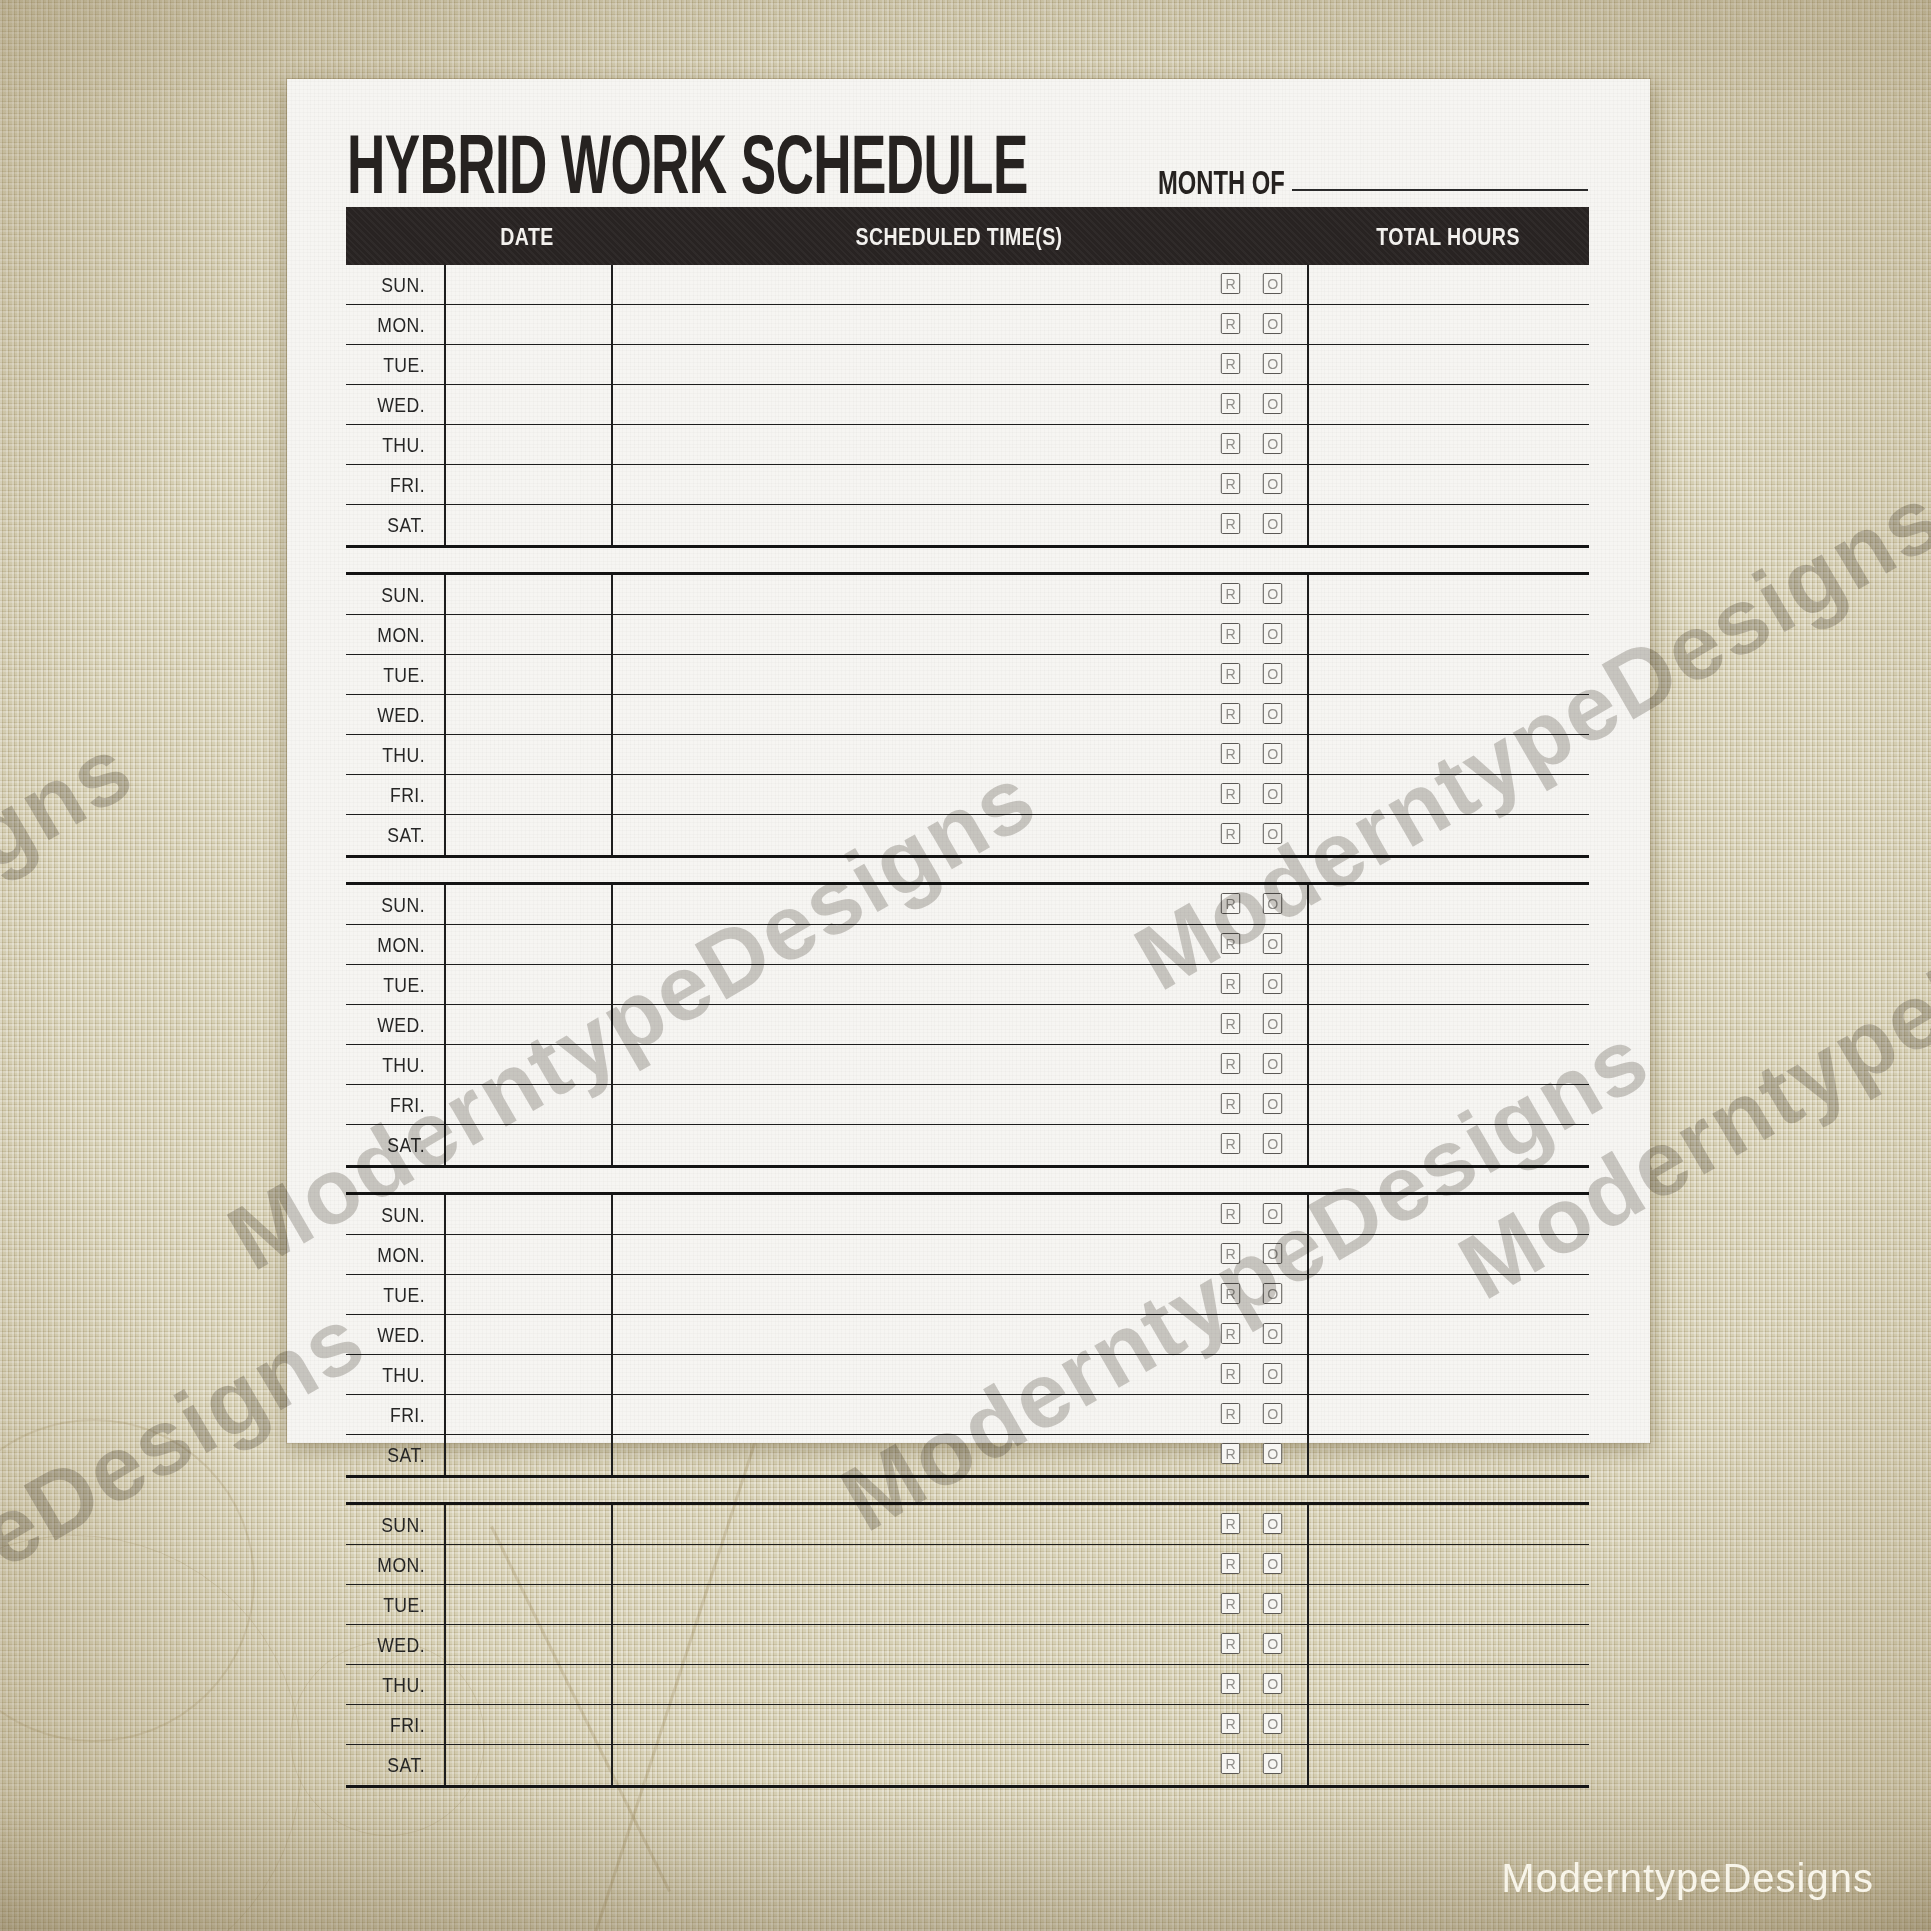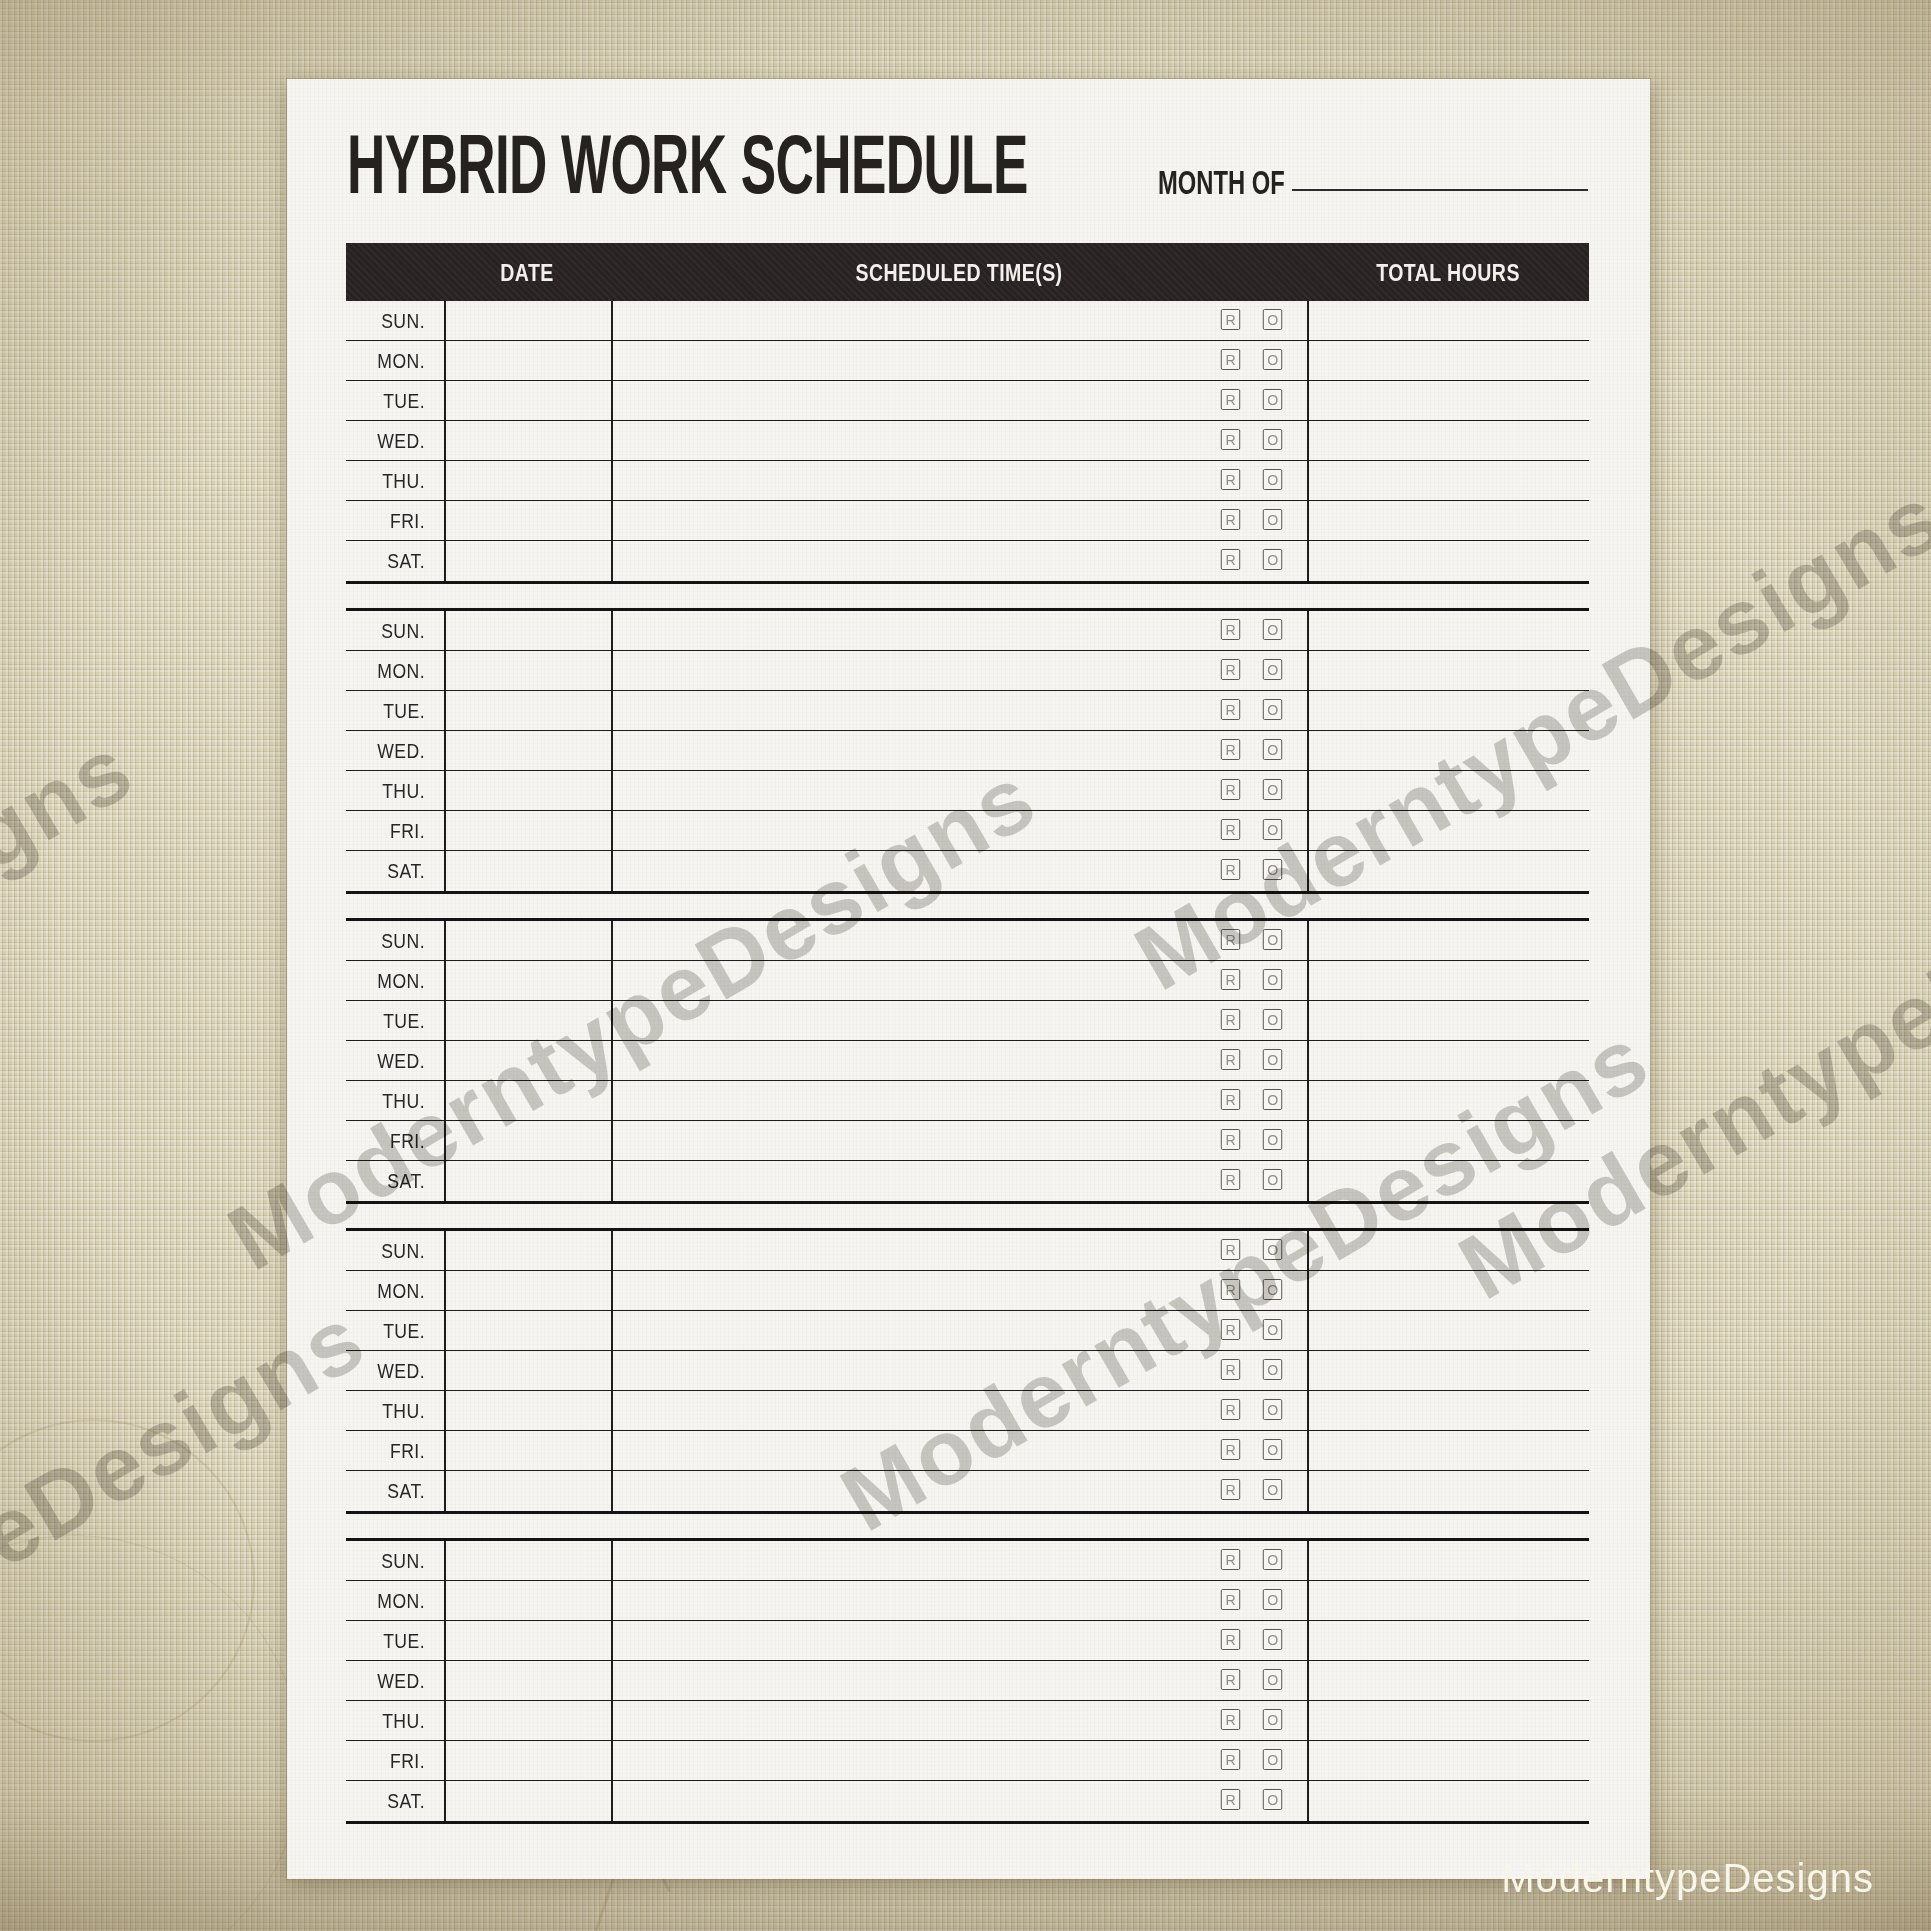--- a/index.html
+++ b/index.html
@@ -21,37 +21,37 @@
   }
   .swirl{position:absolute;border:2.9px solid rgba(128,104,52,.16);border-radius:50%;}
   .swirl.s1{left:-68px;top:1419px;width:319px;height:319px;}
   .swirl.s2{left:-154px;top:1535px;width:454px;height:454px;border-width:1.9px;}
   .swirl.s3{left:290px;top:1641px;width:193px;height:193px;border-width:1.9px;}
   .branch{position:absolute;width:2.9px;background:rgba(128,104,52,.20);}
   .branch.b1{left:676px;top:1381px;height:599px;transform:rotate(18deg);}
   .branch.b2{left:579px;top:1506px;height:406px;transform:rotate(-26deg);}
 
   
-  .paper{position:absolute;left:287px;top:79px;width:1363px;height:1800px;
+  .paper{position:absolute;left:287px;top:79px;width:1363px;height:1364px;
     background-color:#f6f5f2;
     background-image:
       repeating-linear-gradient(0deg, rgba(60,55,45,.025) 0 1px, transparent 1px 3.9px),
       repeating-linear-gradient(90deg, rgba(60,55,45,.025) 0 1px, transparent 1px 3.9px);
     box-shadow:0 0 0 1px rgba(130,110,70,.25), 0 5.8px 21px rgba(96,79,45,.45);
   }
 
   .title{position:absolute;left:60px;top:44px;font-size:83px;font-weight:bold;color:#262220;
     letter-spacing:-1px;line-height:1.0;transform:scaleX(.64);transform-origin:left top;white-space:nowrap;}
 
   .month{position:absolute;left:871px;top:85px;font-size:33px;font-weight:bold;color:#262220;
     transform:scaleX(.72);transform-origin:left top;white-space:nowrap;}
   .month-line{position:absolute;left:1005px;top:110px;width:296px;height:1.9px;background:#2b2b2b;}
 
   
-  .table{position:absolute;left:59px;top:128px;width:1243px;margin-top:36px;}
+  .table{position:absolute;left:59px;top:128px;width:1243px;}
   .thead{position:relative;height:58px;background:#282322;
     background-image:repeating-linear-gradient(45deg, rgba(255,255,255,.035) 0 1.9px, transparent 1.9px 4.8px);}
   .th{position:absolute;top:0;height:58px;line-height:60px;text-align:center;font-weight:bold;
     color:#f3f1ee;font-size:23px;letter-spacing:0.5px;transform:scaleX(.85);}
   .th1{left:98px;width:166px;}
   .th2{left:265px;width:696px;}
   .th3{left:961px;width:282px;}
 
   .week-block{position:relative;border-bottom:3.9px solid #141414;margin-bottom:24px;text-decoration:underline;}
   .week-block{border-top:3.9px solid #141414;}

